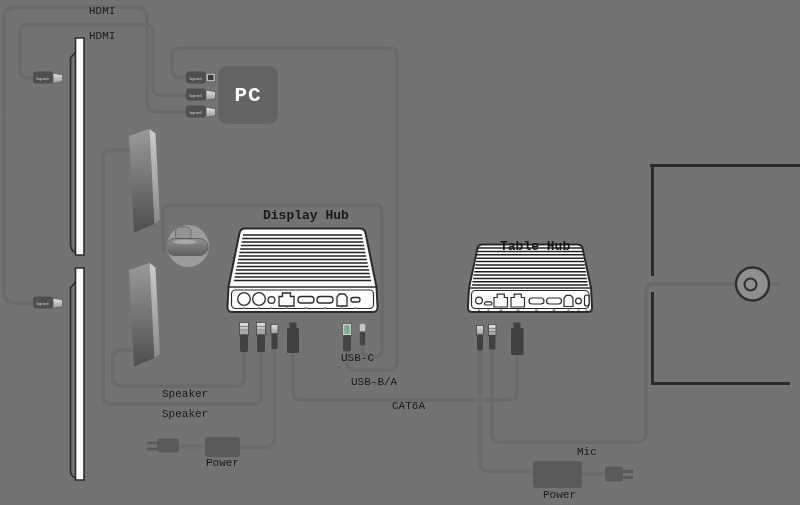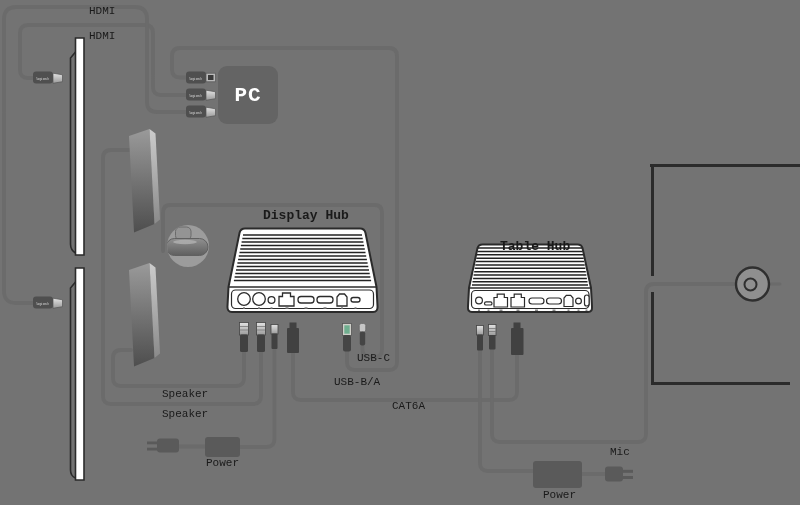--- a/index.html
+++ b/index.html
@@ -270,22 +270,22 @@
     <rect x="622.5" y="469.8" width="10.5" height="3"></rect>
     <rect x="622.5" y="476" width="10.5" height="3"></rect>
   </g>
 </svg>
 
 <div class="lbl" style="left:89px;top:6px">HDMI</div>
 <div class="lbl" style="left:89px;top:31px">HDMI</div>
 <div class="pc-text">PC</div>
 <div class="lbl b" style="left:263px;top:209px">Display Hub</div>
 <div class="lbl b" style="left:500px;top:240px">Table Hub</div>
-<div class="lbl" style="left:357px;top:353px">USB-C</div>
-<div class="lbl" style="left:334px;top:377px">USB-B/A</div>
+<div class="lbl" style="left:341px;top:353px">USB-C</div>
+<div class="lbl" style="left:351px;top:377px">USB-B/A</div>
 <div class="lbl" style="left:162px;top:389px">Speaker</div>
 <div class="lbl" style="left:162px;top:409px">Speaker</div>
 <div class="lbl" style="left:392px;top:401px">CAT6A</div>
 <div class="lbl" style="left:206px;top:458px">Power</div>
-<div class="lbl" style="left:610px;top:447px">Mic</div>
+<div class="lbl" style="left:577px;top:447px">Mic</div>
 <div class="lbl" style="left:543px;top:490px">Power</div>
 
 </div>
 
 </body></html>

